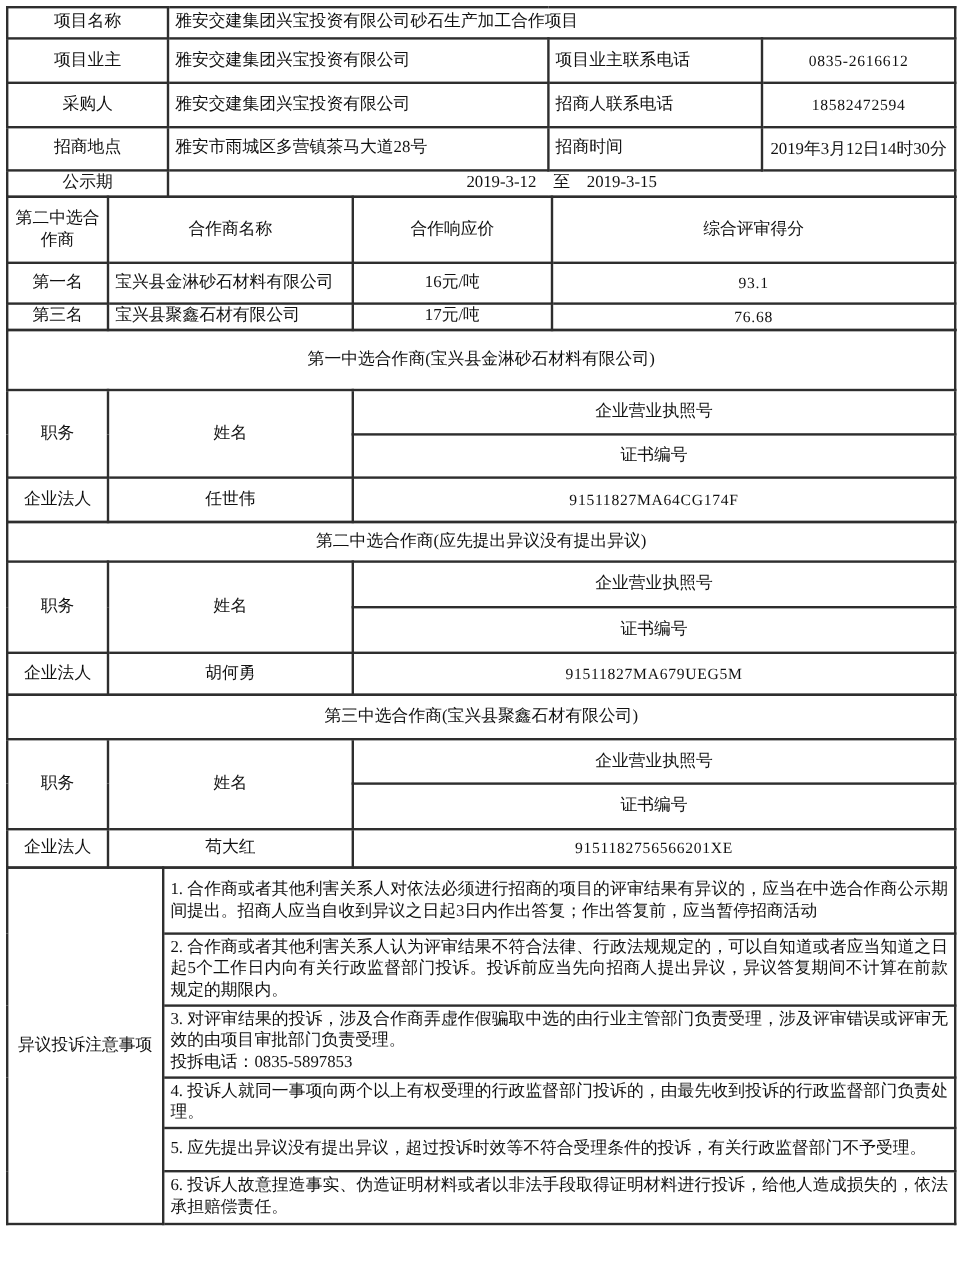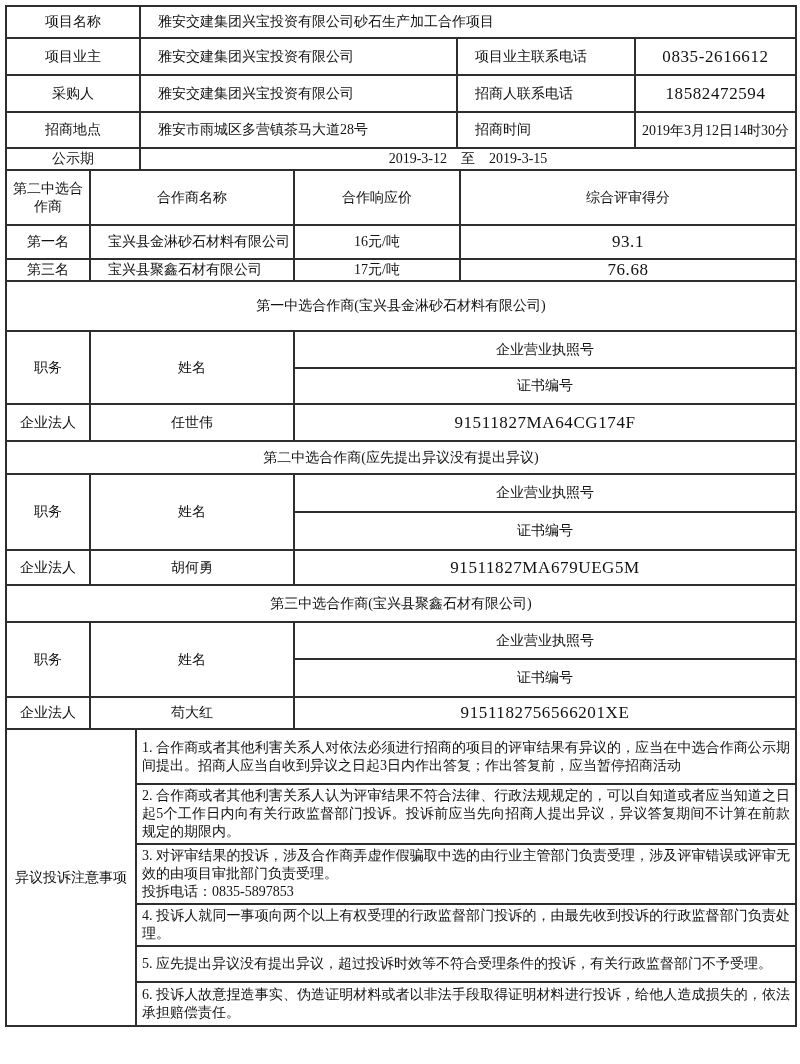--- a/index.html
+++ b/index.html
@@ -28,24 +28,24 @@
     font-size: 14px;
     line-height: 18px;
     text-align: center;
     vertical-align: middle;
     padding: 1px 3px;
     overflow: hidden;
     word-break: break-all;
   }
   td.left {
     text-align: left;
-    padding-left: 17px;
+    padding-left: 5px;
   }
   td.num {
-    font-size: 17px;
+    font-size: 13px;
     letter-spacing: 0.6px;
     text-align: center;
   }
   td.item {
     text-align: justify;
     padding: 2px 5px;
     white-space: pre-line;
     line-height: 18px;
     vertical-align: middle;
   }
@@ -56,21 +56,21 @@
 <div class="doc">
 
   <table>
     <colgroup>
         <col style="width:134px">
         <col style="width:317px">
         <col style="width:178px">
         <col style="width:161px">
       </colgroup>
     <tbody>
-        <tr style="height:32px">
+        <tr style="height:26px">
       <td>项目名称</td>
       <td colspan="3" class="left">雅安交建集团兴宝投资有限公司砂石生产加工合作项目</td>
     </tr>
     <tr style="height:37px">
       <td>项目业主</td>
       <td class="left">雅安交建集团兴宝投资有限公司</td>
       <td class="left">项目业主联系电话</td>
       <td class="num">0835-2616612</td>
     </tr>
     <tr style="height:37px">

